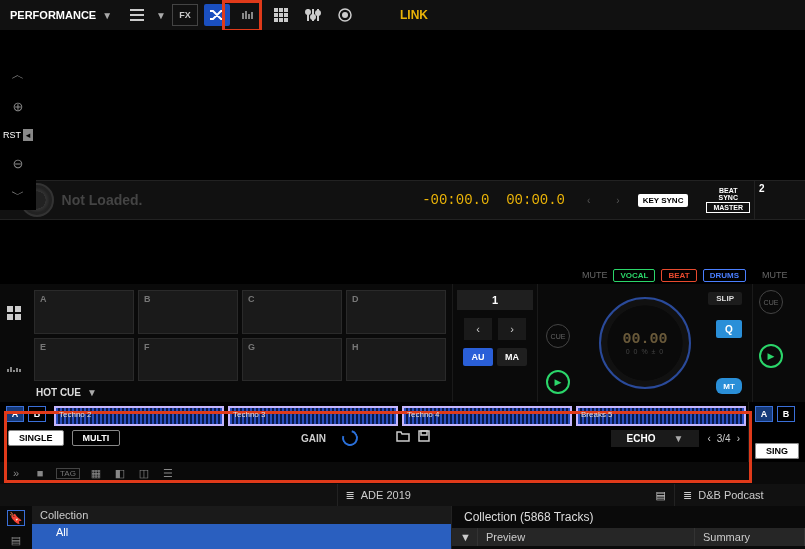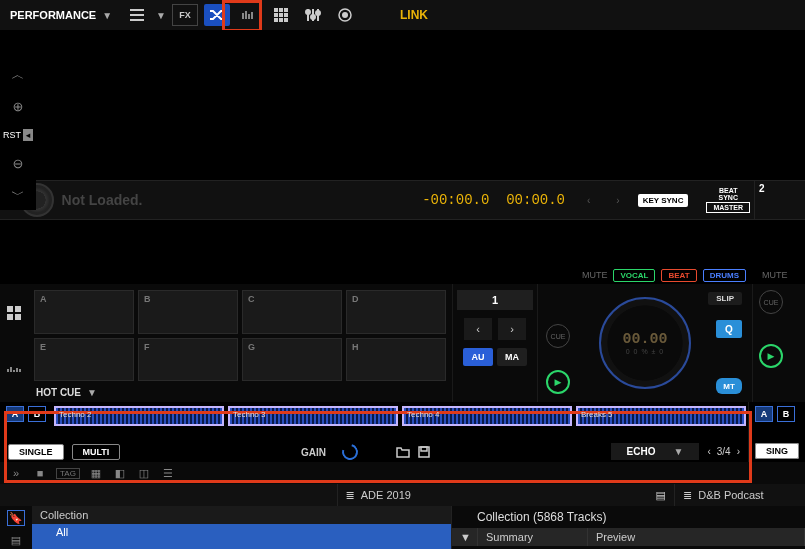--- a/index.html
+++ b/index.html
@@ -67,42 +67,42 @@
 .d2-block{flex:1;border-left:1px solid #1a1a1a;position:relative;display:flex;flex-direction:column;padding:6px}
 .waves{position:relative;height:60px;display:flex;background:#000}
 .hl-waves{left:4px;top:411px;width:748px;height:72px}
 .wv-ab{display:flex;gap:4px;padding:4px 6px}
 .ab{width:18px;height:16px;border:1px solid #3a6fd8;color:#fff;display:flex;align-items:center;justify-content:center;font-size:9px;font-weight:700}
 .ab.sel{background:#163a7a}
 .wv-tracks{display:flex;gap:4px;flex:1;padding:4px 2px}
 .wave{flex:1;height:20px;background:#0e0e0e;border:2px solid #c4b5fd;position:relative;display:flex;align-items:center;overflow:hidden}
 .wave .lbl{position:absolute;left:3px;top:2px;color:#ddd;font-size:8px;z-index:2}
 .wave .wf{position:absolute;inset:0;background:repeating-linear-gradient(90deg,#2a4fbf 0 2px,#0a1a4a 2px 4px)}
-.sub{display:flex;align-items:flex-end;height:30px;background:#000;padding:0 8px;gap:8px}
+.sub{display:flex;align-items:flex-start;height:30px;background:#000;padding:0 8px;gap:8px}
 .sbtn{border:1px solid #888;color:#fff;font-size:9px;font-weight:700;padding:2px 10px;border-radius:2px}
 .sbtn.on{background:#fff;color:#000}
 .gain{margin-left:auto;display:flex;align-items:center;gap:16px;color:#ccc;font-weight:700;font-size:10px}
 .knob{width:16px;height:16px;border:2px solid #2a6fd8;border-radius:50%;border-top-color:transparent;transform:rotate(-30deg)}
 .ficons{display:flex;gap:8px;margin-left:30px;color:#ccc}
 .echo{margin-left:auto;display:flex;align-items:center;gap:8px}
 .echo-b{background:#1a1a1a;color:#fff;padding:3px 16px;font-size:10px;font-weight:700;display:flex;align-items:center;gap:18px}
 .pg{display:flex;align-items:center;gap:6px;color:#ccc;font-size:10px}
 .sub2{display:flex;gap:4px;padding:4px 6px;align-items:center}
 .ab2{display:flex;gap:4px}
 .toolbar2{height:22px;display:flex;align-items:center;padding:0 8px;gap:8px;background:#0a0a0a;color:#777}
 .tb2-ic{width:16px;height:14px;display:flex;align-items:center;justify-content:center;color:#888;cursor:pointer}
 .tag{border:1px solid #444;color:#777;font-size:8px;padding:0 3px}
 .hdrs{display:flex;height:22px;background:#111}
 .bcrumb{flex:1;display:flex;align-items:center;padding:0 8px;gap:6px;color:#ccc;font-size:11px;border-right:1px solid #222}
 .browser{display:flex;height:50px;background:#0a0a0a}
 .tree{width:420px;border-right:1px solid #222}
 .tree-h{background:#1a1a1a;padding:3px 8px;color:#ccc;font-size:11px}
 .tree-i{padding:2px 0 20px 24px;font-size:11px}
 .tree-i.sel{background:#2a5fbf;color:#fff}
-.coll-h{padding:4px 25px;color:#ddd;font-size:12px}
+.coll-h{padding:4px 12px;color:#ddd;font-size:12px}
 .thead{display:flex;background:#262626;color:#ccc;font-size:11px}
 .th{padding:3px 8px;border-right:1px solid #333}
 .left-rail2{width:32px;display:flex;flex-direction:column;padding:4px 0;gap:6px;align-items:center}
 .lr2-i{width:18px;height:16px;border:1px solid #3a6fd8;display:flex;align-items:center;justify-content:center;color:#888}
 </style>
 </head>
 <body>
 
 <div class="topbar">
   <div class="perf">
@@ -361,17 +361,17 @@
   </div>
   <div class="tree">
     <div class="tree-h">Collection</div>
     <div class="tree-i sel">All</div>
     <div class="tree-i">Date Added</div>
   </div>
   <div style="flex:1">
     <div class="coll-h">Collection (5868 Tracks)</div>
     <div class="thead">
       <div class="th" style="width:26px">▼</div>
+      <div class="th" style="flex:1">Preview</div>
       <div class="th" style="width:110px">Summary</div>
-      <div class="th" style="flex:1">Preview</div>
     </div>
   </div>
 </div>
 
 </body></html>

